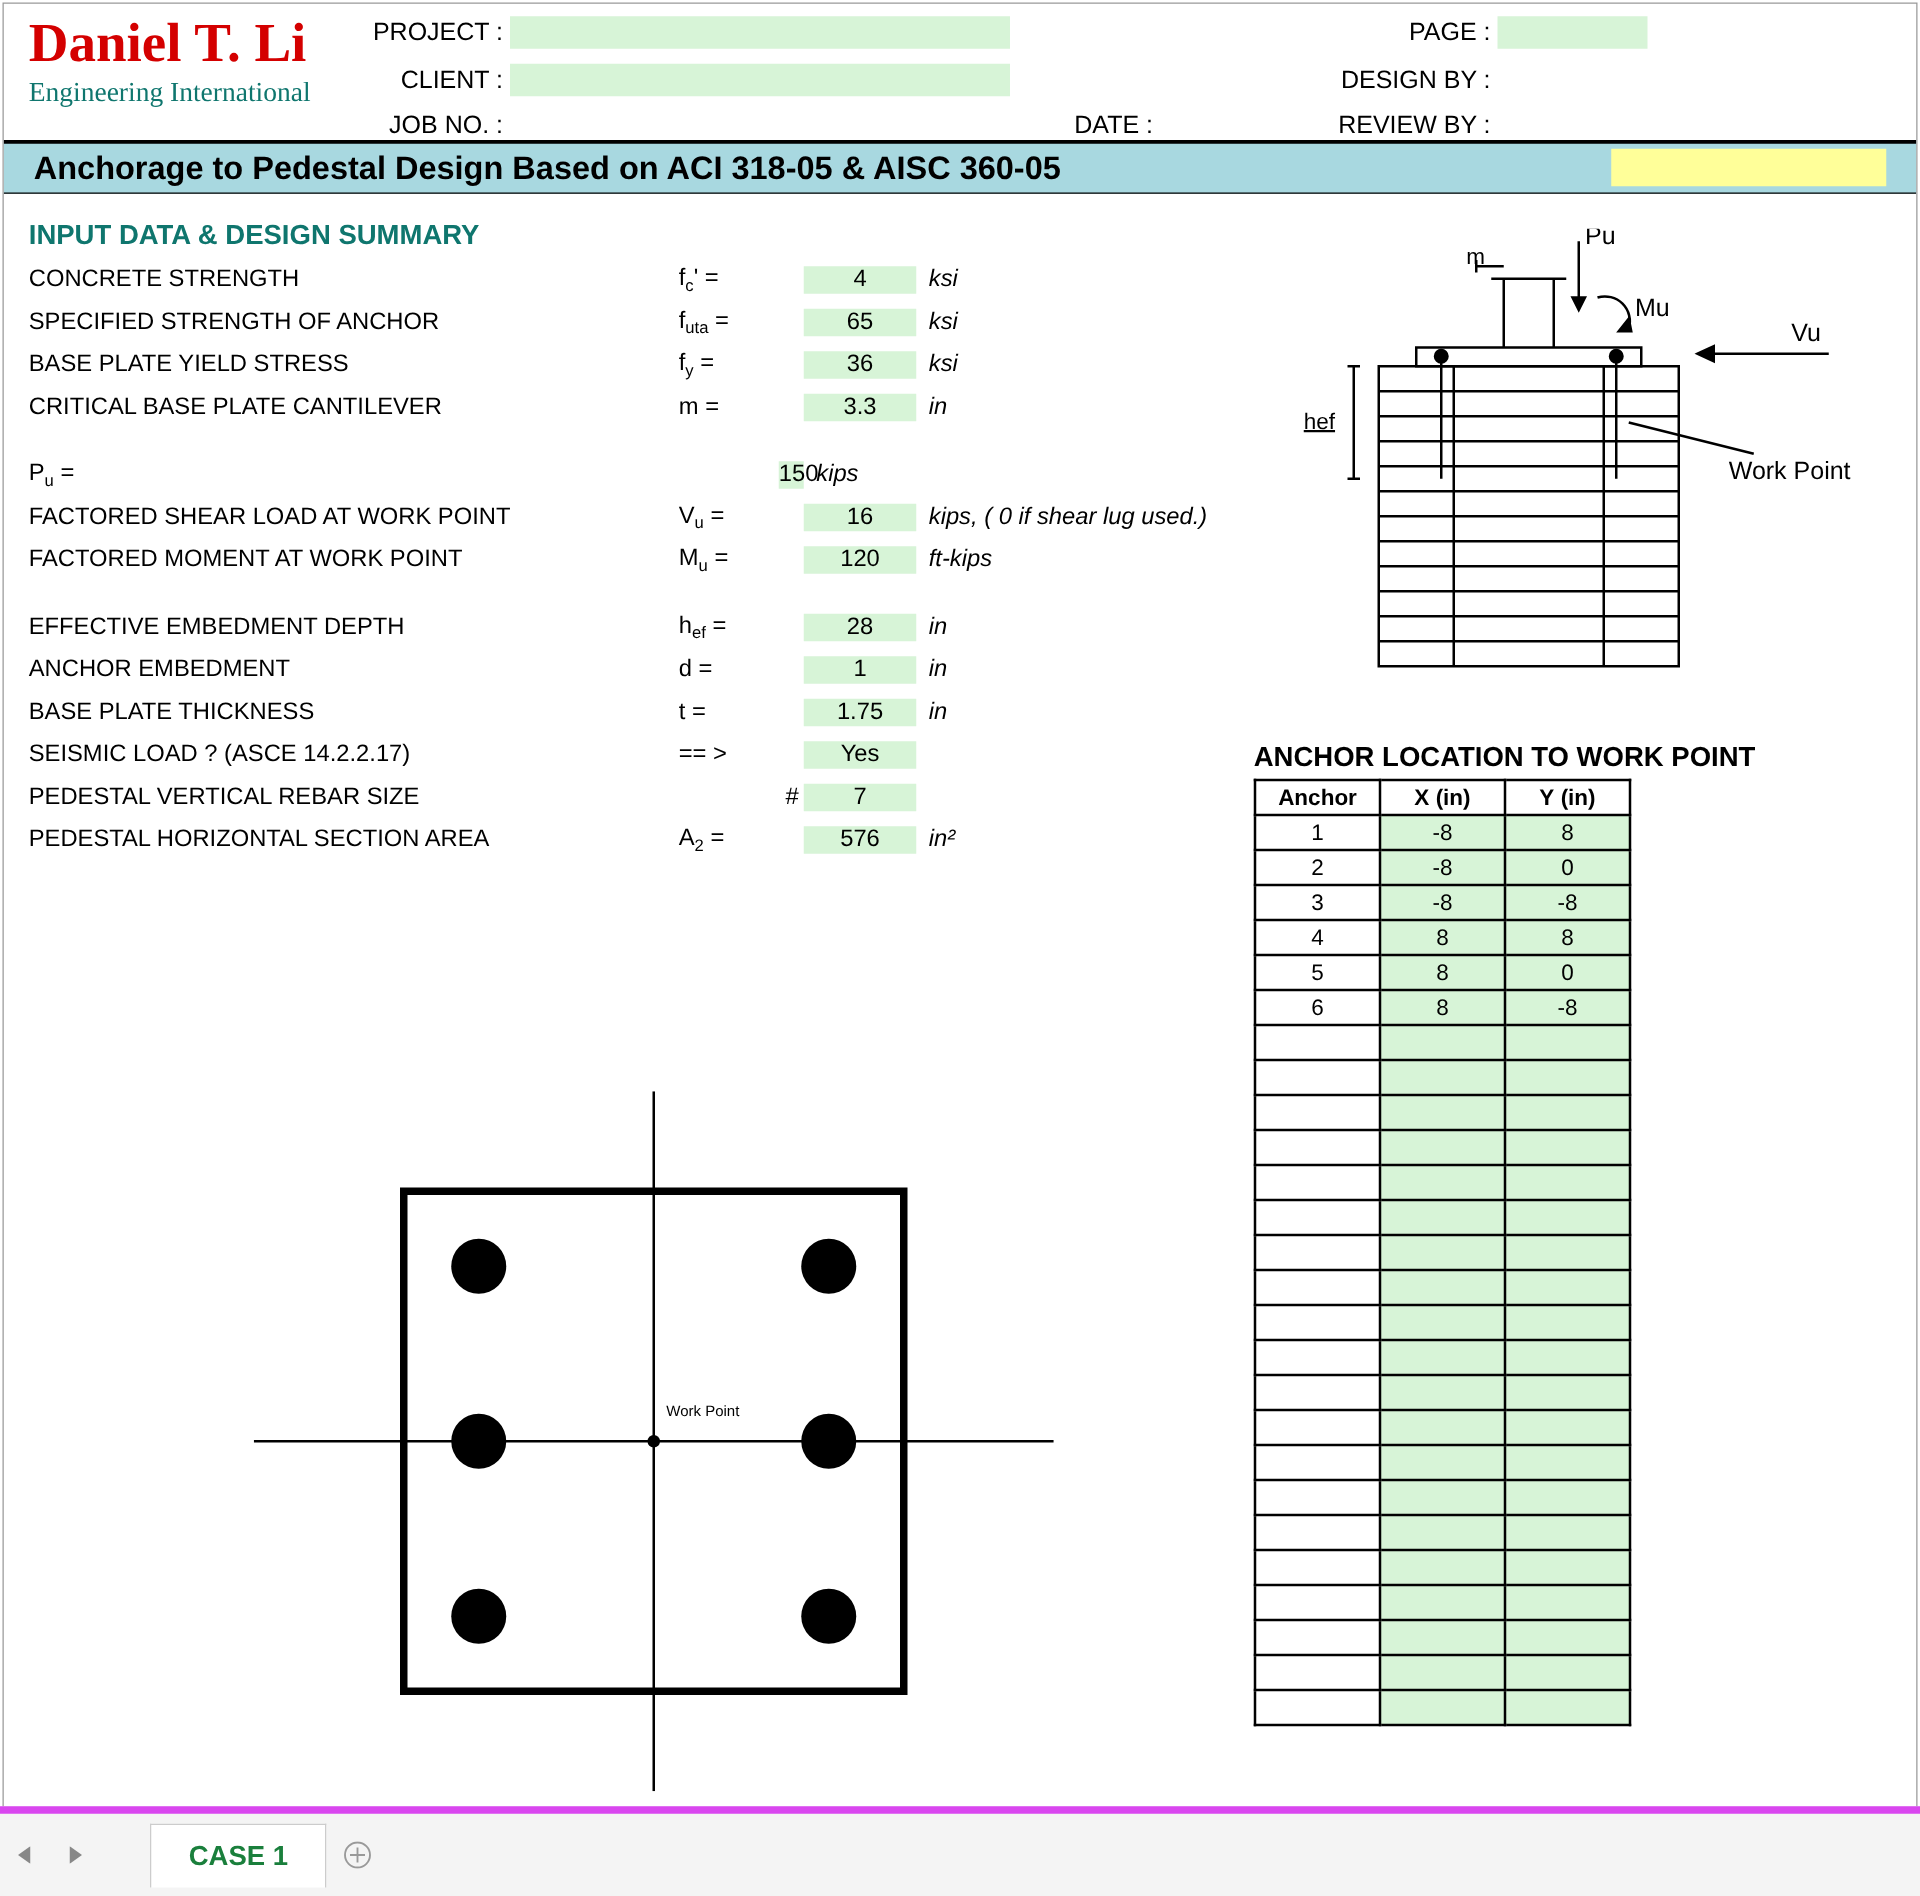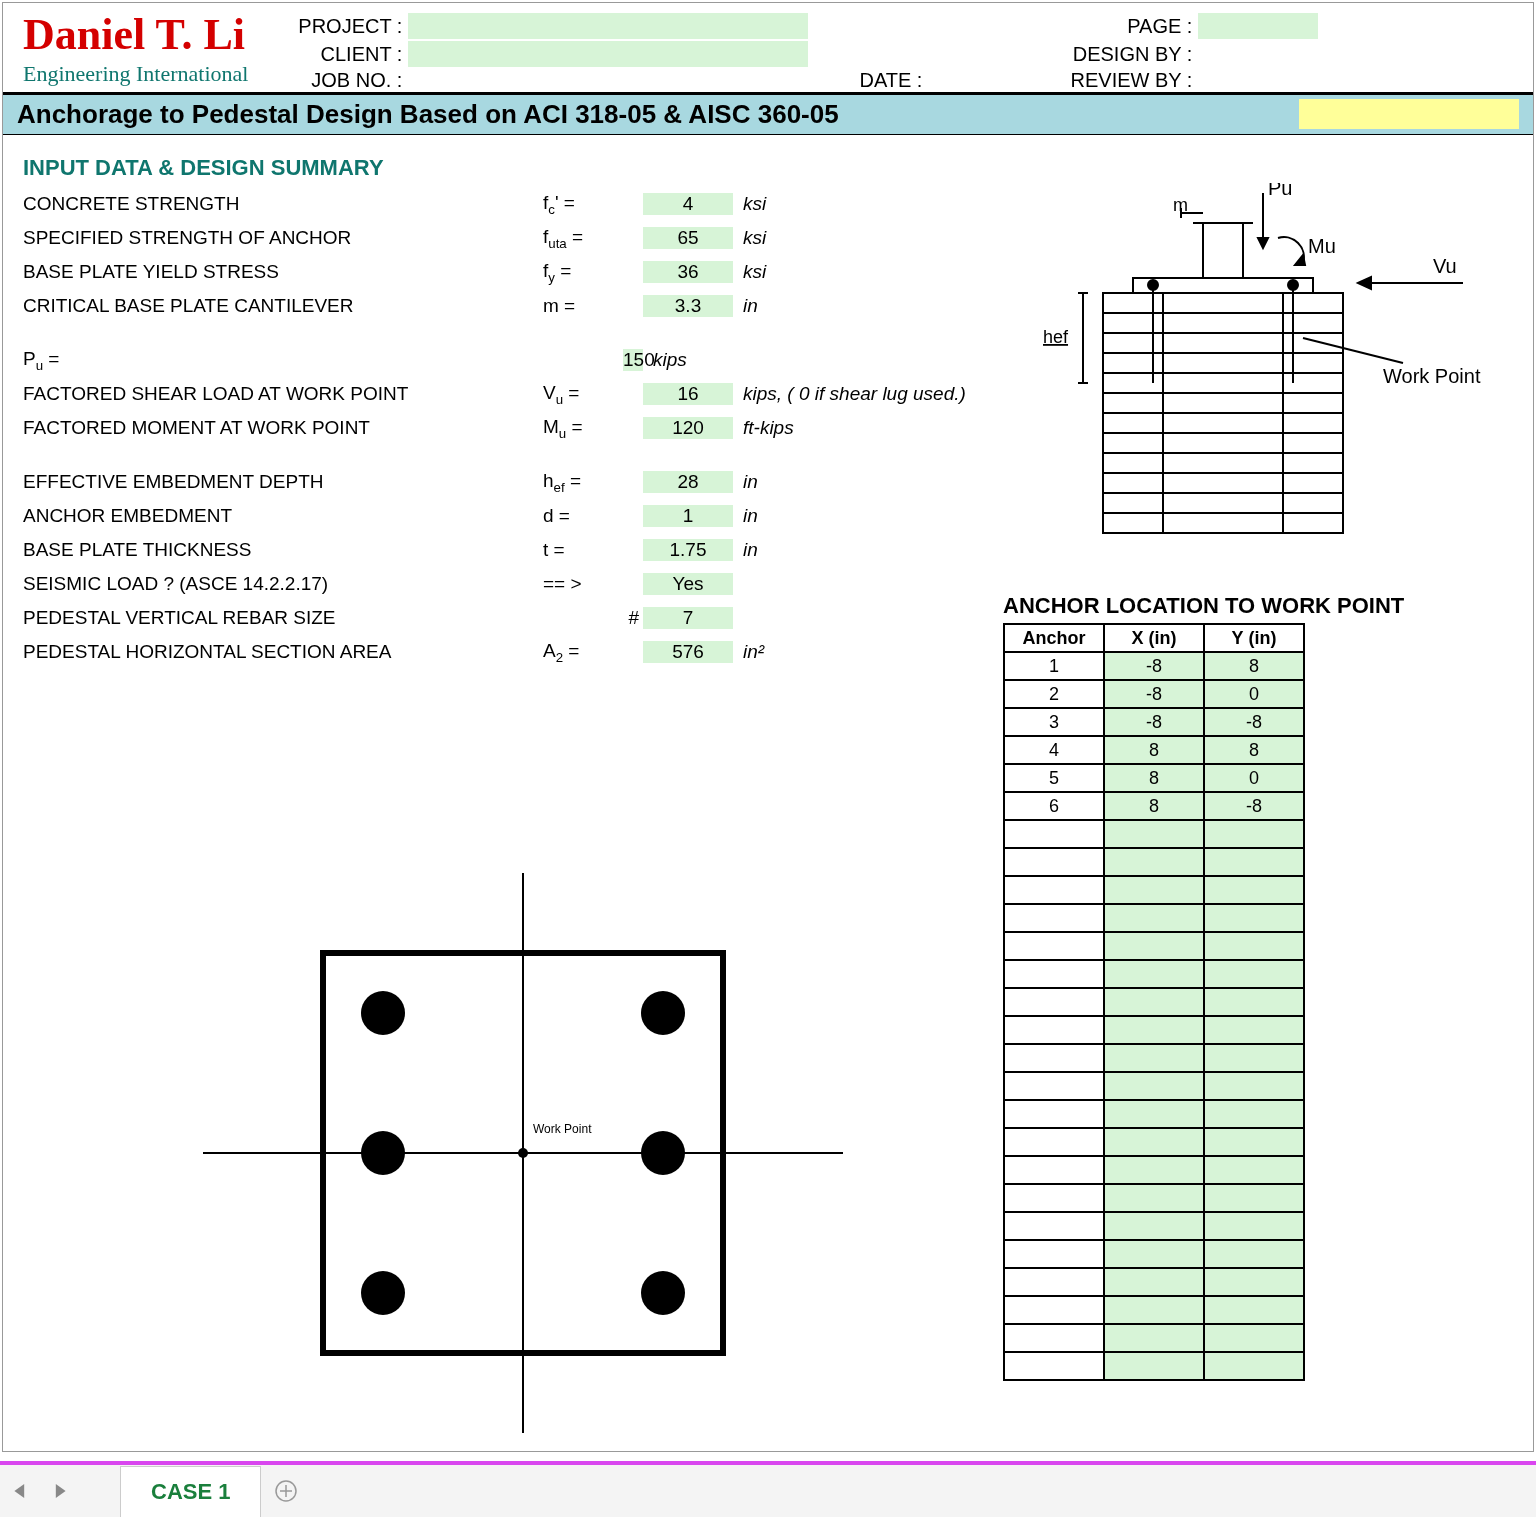--- a/index.html
+++ b/index.html
@@ -34,32 +34,32 @@
     font-family: "Times New Roman", serif;
     color: #0f766e;
     font-size: 22px;
     margin-top: 4px;
   }
   .hdr-fields {
     margin-left: 30px;
     flex: 1;
     display: grid;
     grid-template-columns: 130px 400px 120px 80px 190px 120px;
-    row-gap: 2px;
+    row-gap: 12px;
     align-items: center;
     font-size: 20px;
   }
   .hdr-fields .lbl { text-align: right; padding-right: 6px; }
   .green-cell { background: #d7f4d7; height: 26px; }
   .yellow-cell { background: #ffff99; height: 30px; }
   .title-bar {
     background: #a8d8e0;
     border-top: 3px solid #000;
     border-bottom: 1px solid #000;
-    padding: 4px 14px;
+    padding: 4px 24px;
     font-size: 26px;
     font-weight: bold;
     display: flex;
   }
   .title-bar .t { flex: 1; }
   .section-h {
     color: #0f766e;
     font-weight: bold;
     font-size: 22px;
     padding: 20px 0 6px 20px;
@@ -112,22 +112,22 @@
   .plan-diagram {
     position: absolute;
     top: 870px;
     left: 200px;
     width: 640px;
     height: 560px;
   }
   .tabs {
     position: absolute;
     left: 0; right: 0; bottom: 0;
-    height: 56px;
-    border-top: 4px solid #d946ef;
+    height: 72px;
+    border-top: 6px solid #d946ef;
     display: flex;
     align-items: center;
     background: #f4f4f4;
   }
   .tab-nav {
     width: 40px; height: 56px;
     display: flex; align-items: center; justify-content: center;
     color: #888;
   }
   .tab {

